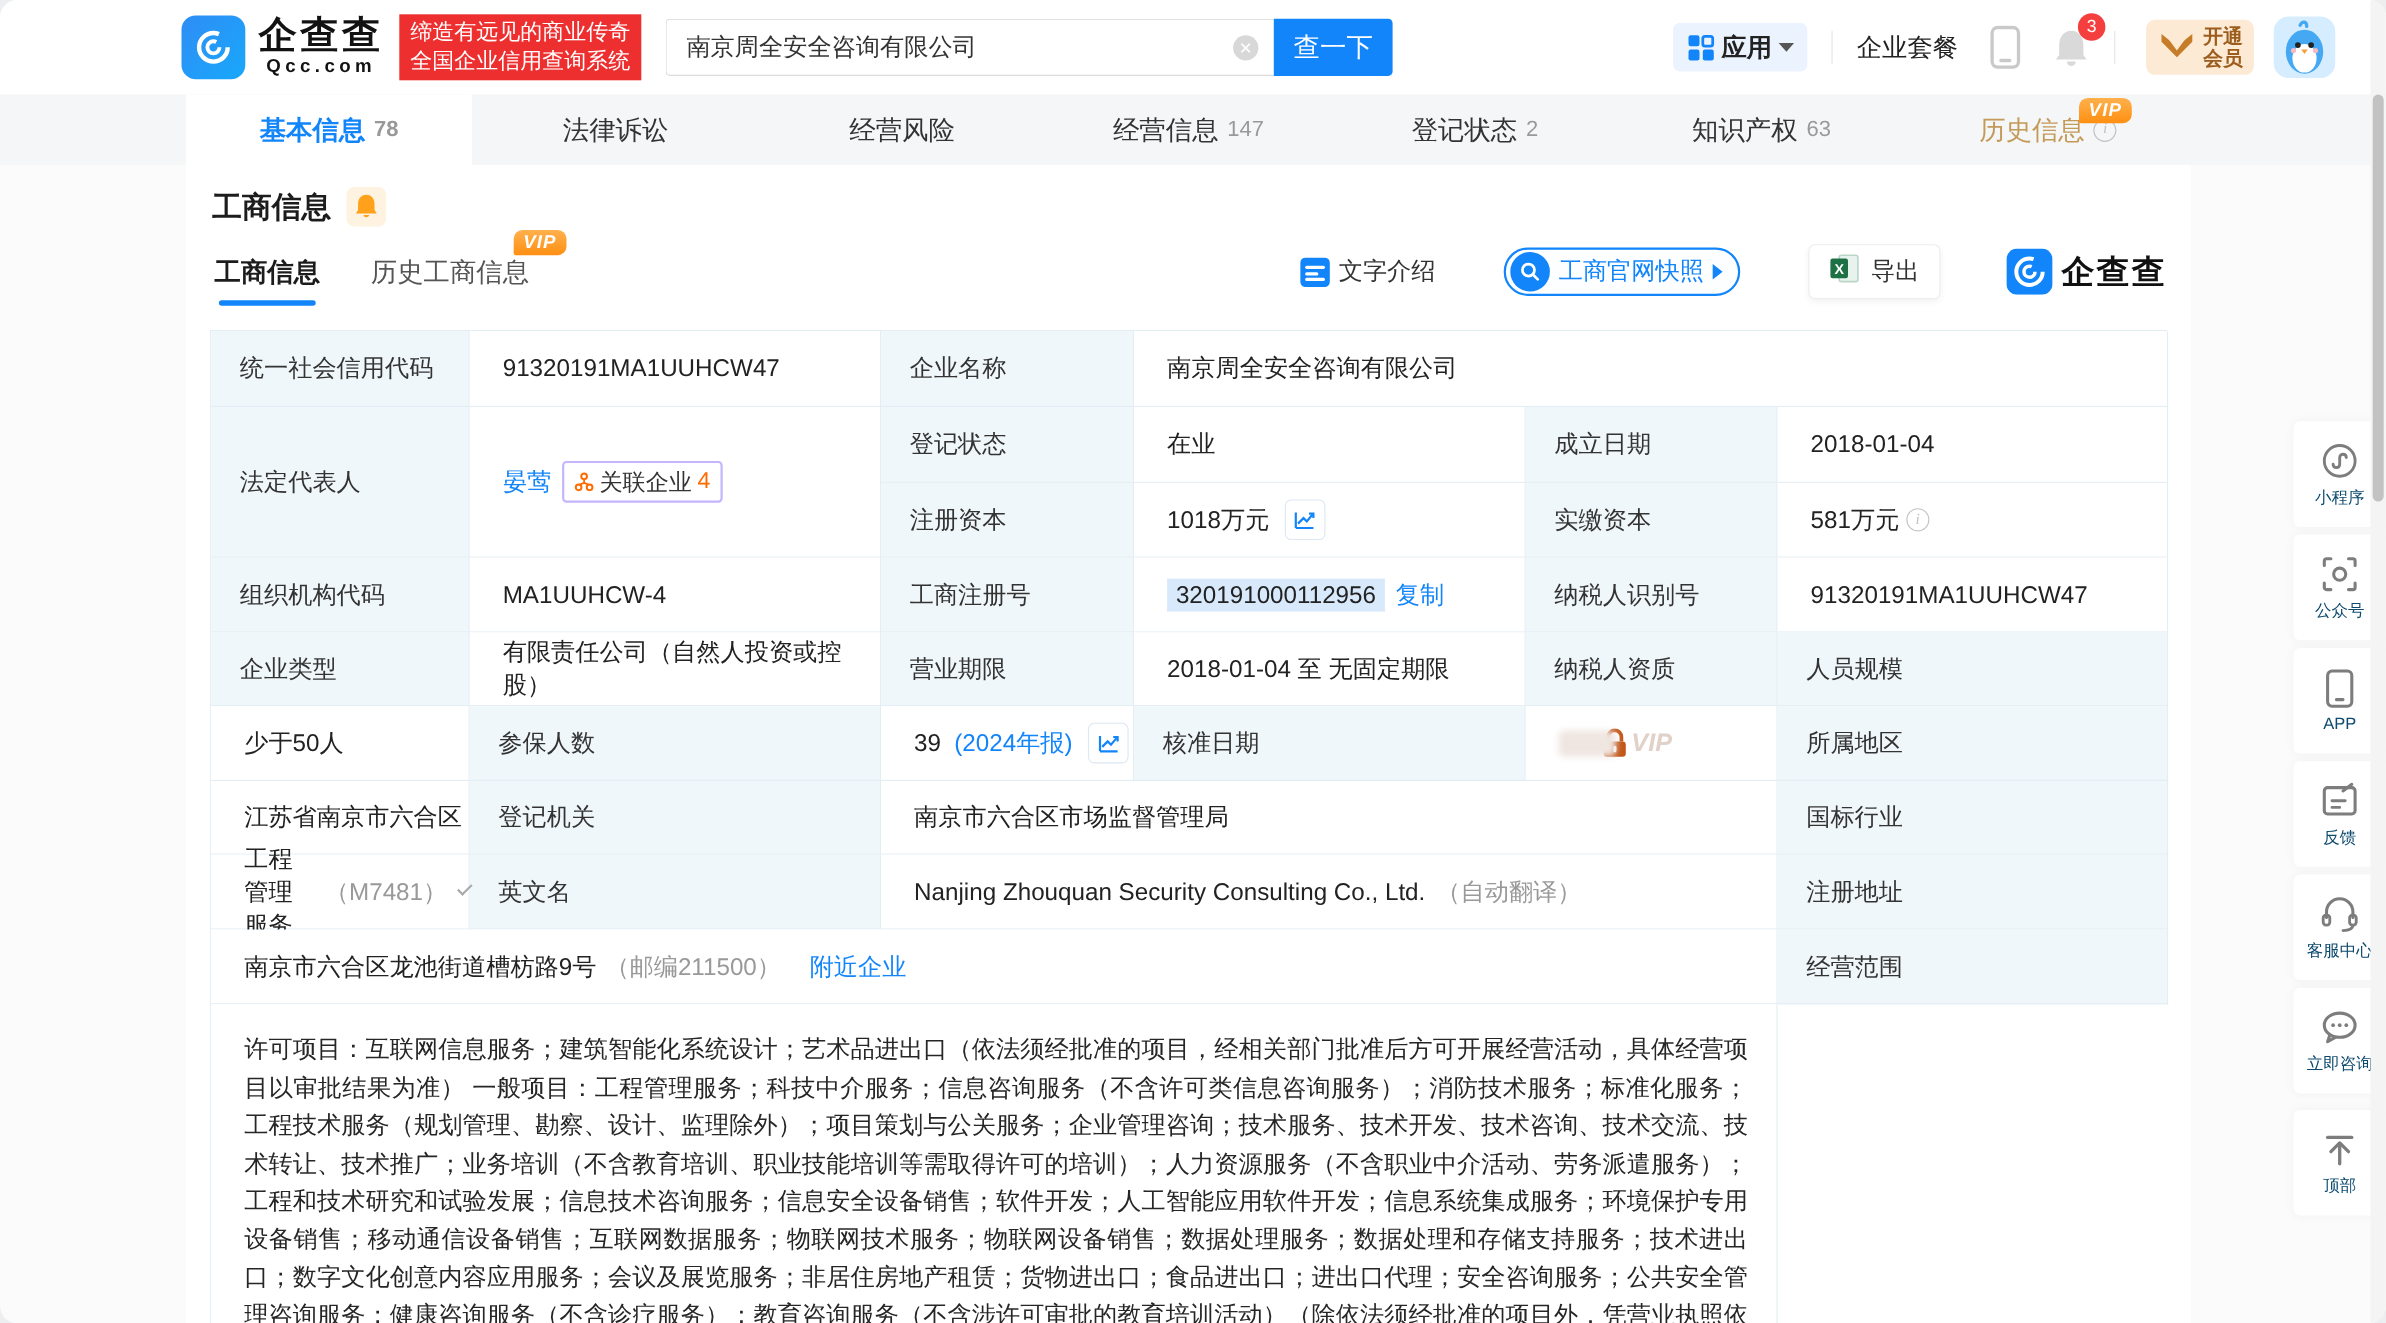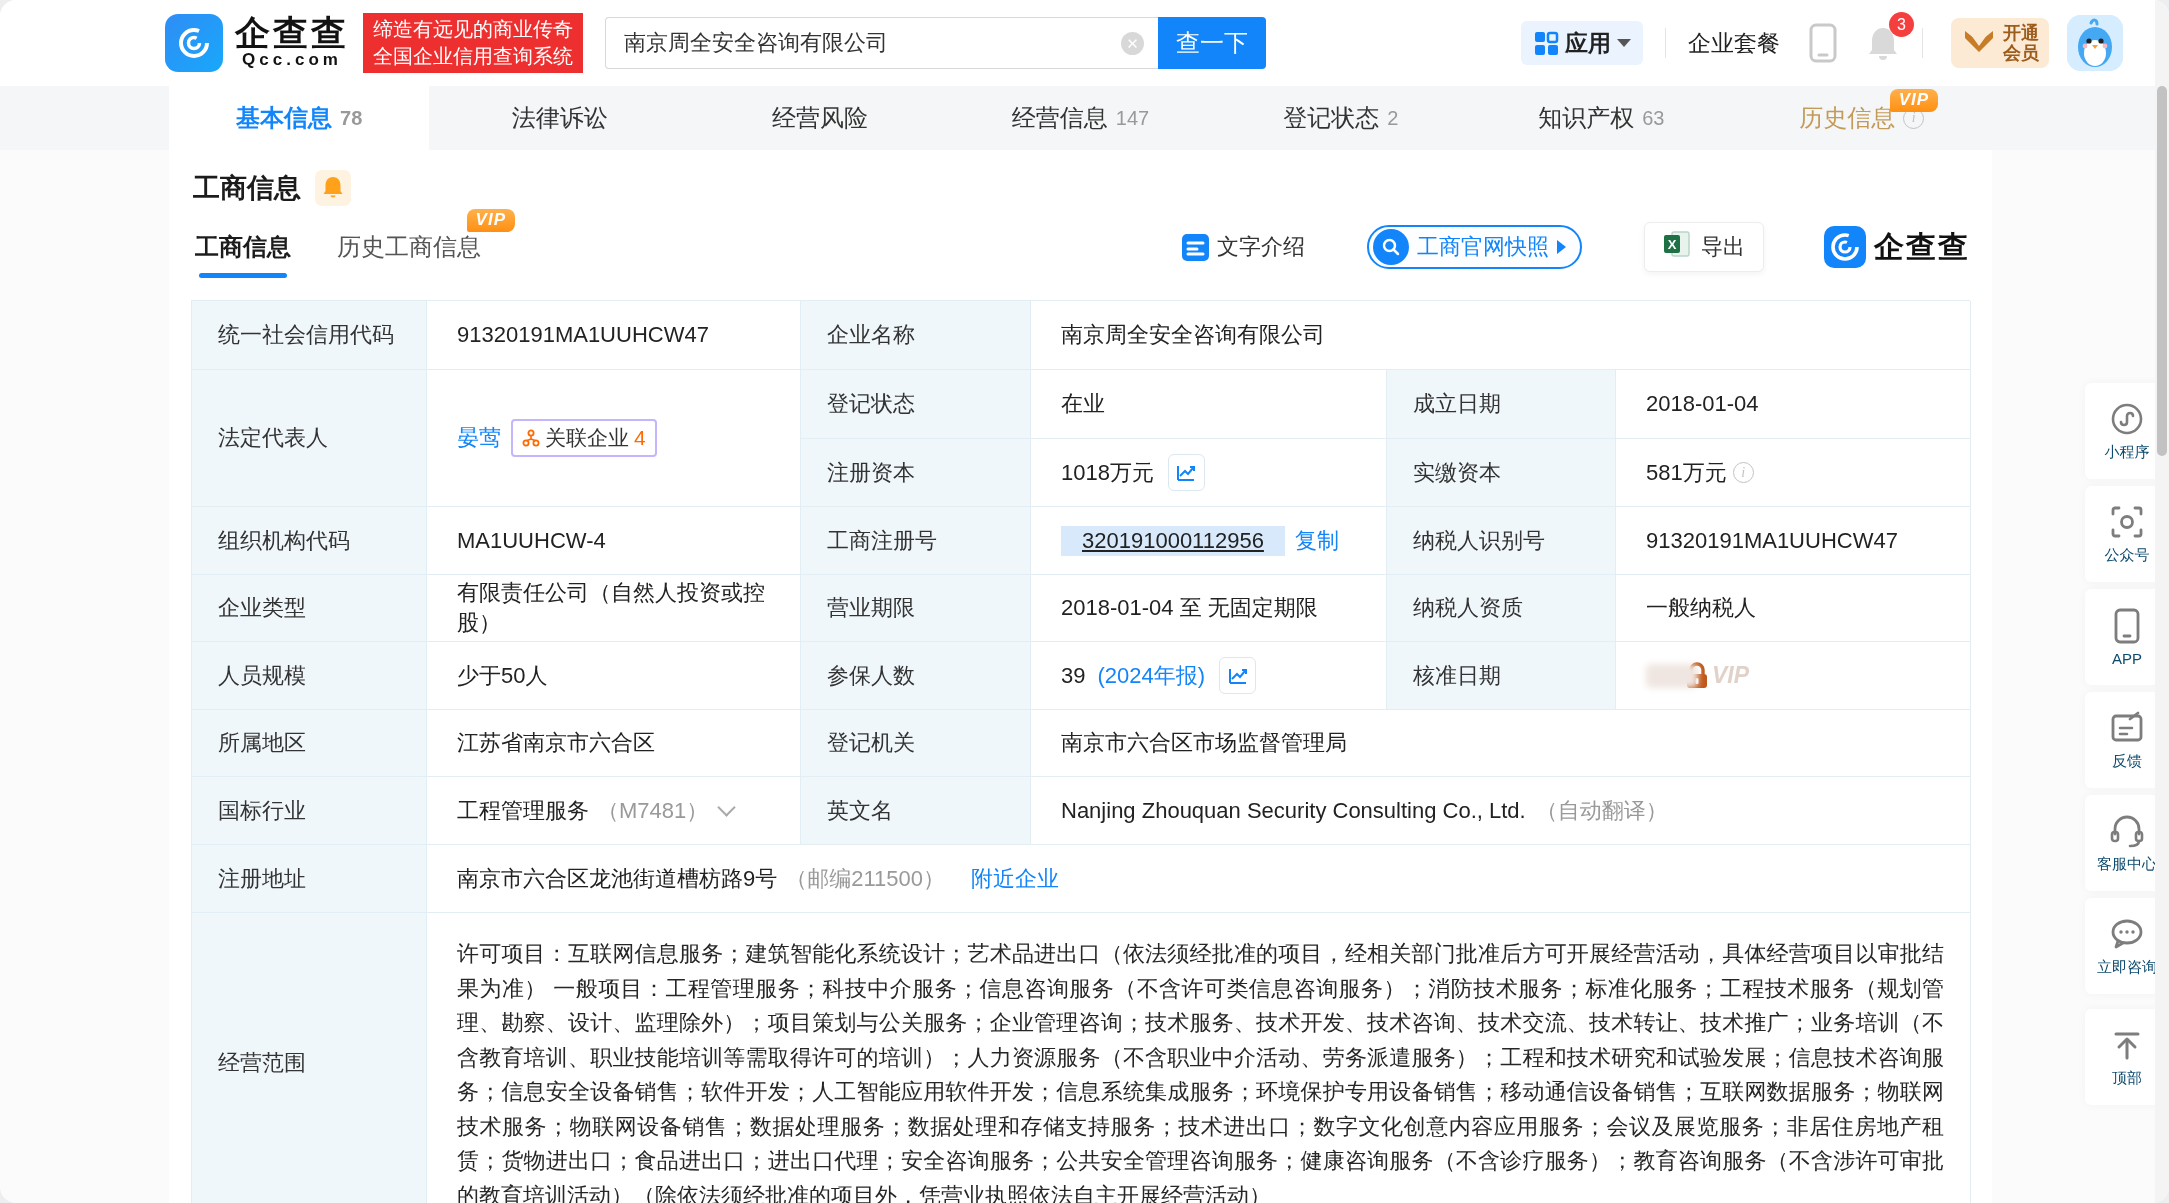--- a/index.html
+++ b/index.html
@@ -71,21 +71,21 @@
   .lc { background:#f0f7fb; color:#333; padding-left:26px; }
   .vc { padding-left:30px; }
   .rspan { grid-row:span 2; }
   .cs3 { grid-column:span 3; }
   .cs5 { grid-column:span 5; }
   .link { color:#1285fa; cursor:pointer; text-decoration:none; }
   .gray { color:#999; }
   .chip-rel { display:flex; align-items:center; border:2px solid #c4b5fd; border-radius:4px; padding:3px 9px; margin-left:10px; background:#fff; cursor:pointer;}
   .chip-rel .t { color:#333; margin-left:5px; font-size:21px; }
   .chip-rel .n { color:#ff6a00; margin-left:5px; font-size:21px; }
-  .hl { background:#d7e9fb; padding:2px 21px;text-decoration:underline; }
+  .hl { background:#d7e9fb; padding:2px 8px; }
   .chart-chip { width:37px; height:37px; border:1px solid #dbe7f1; border-radius:6px; display:flex; align-items:center; justify-content:center; margin-left:14px; cursor:pointer;}
   .chev { width:13px; height:13px; border-right:2px solid #aaa; border-bottom:2px solid #aaa; transform:rotate(45deg); margin-left:12px; margin-top:-6px;}
   .blur-blob { display:inline-block; width:52px; height:24px; border-radius:5px; background:#efe6e1; filter:blur(3px); }
   .vip-faint { color:#e0d2c9; font-size:23px; font-style:italic; font-weight:bold; margin-left:2px; }
   .scope { display:block; padding:24px 26px 24px 30px; line-height:34.5px; color:#262626; align-items:flex-start; text-align:justify; }
 
   
   .sidebar { position:absolute; right:0; top:383px; width:84px; display:flex; flex-direction:column; }
   .side-item { height:96px; background:#fff; border-radius:6px; margin-bottom:7px; display:flex; flex-direction:column; align-items:center; justify-content:center; box-shadow:0 0 10px rgba(0,0,0,.04); cursor:pointer;}
   .side-item .lbl { font-size:15px; color:#0c4a6e; margin-top:5px; white-space:nowrap; }
@@ -322,21 +322,20 @@
         <span class="link" style="margin-left:10px;">复制</span>
       </div>
       <div class="c lc">纳税人识别号</div>
       <div class="c vc">91320191MA1UUHCW47</div>
 
       <div class="c lc">企业类型</div>
       <div class="c vc">有限责任公司（自然人投资或控股）</div>
       <div class="c lc">营业期限</div>
       <div class="c vc">2018-01-04 至 无固定期限</div>
       <div class="c lc">纳税人资质</div>
-      <div class="c vc">一般纳税人</div>
 
       <div class="c lc">人员规模</div>
       <div class="c vc">少于50人</div>
       <div class="c lc">参保人数</div>
       <div class="c vc">
         <span>39</span>
         <span class="link" style="margin-left:12px;">(2024年报)</span>
         <span class="chart-chip">
           <svg width="22" height="22" viewBox="0 0 22 22">
               <path d="M3 18 L3 4" stroke="#1285fa" stroke-width="2" fill="none"></path>

